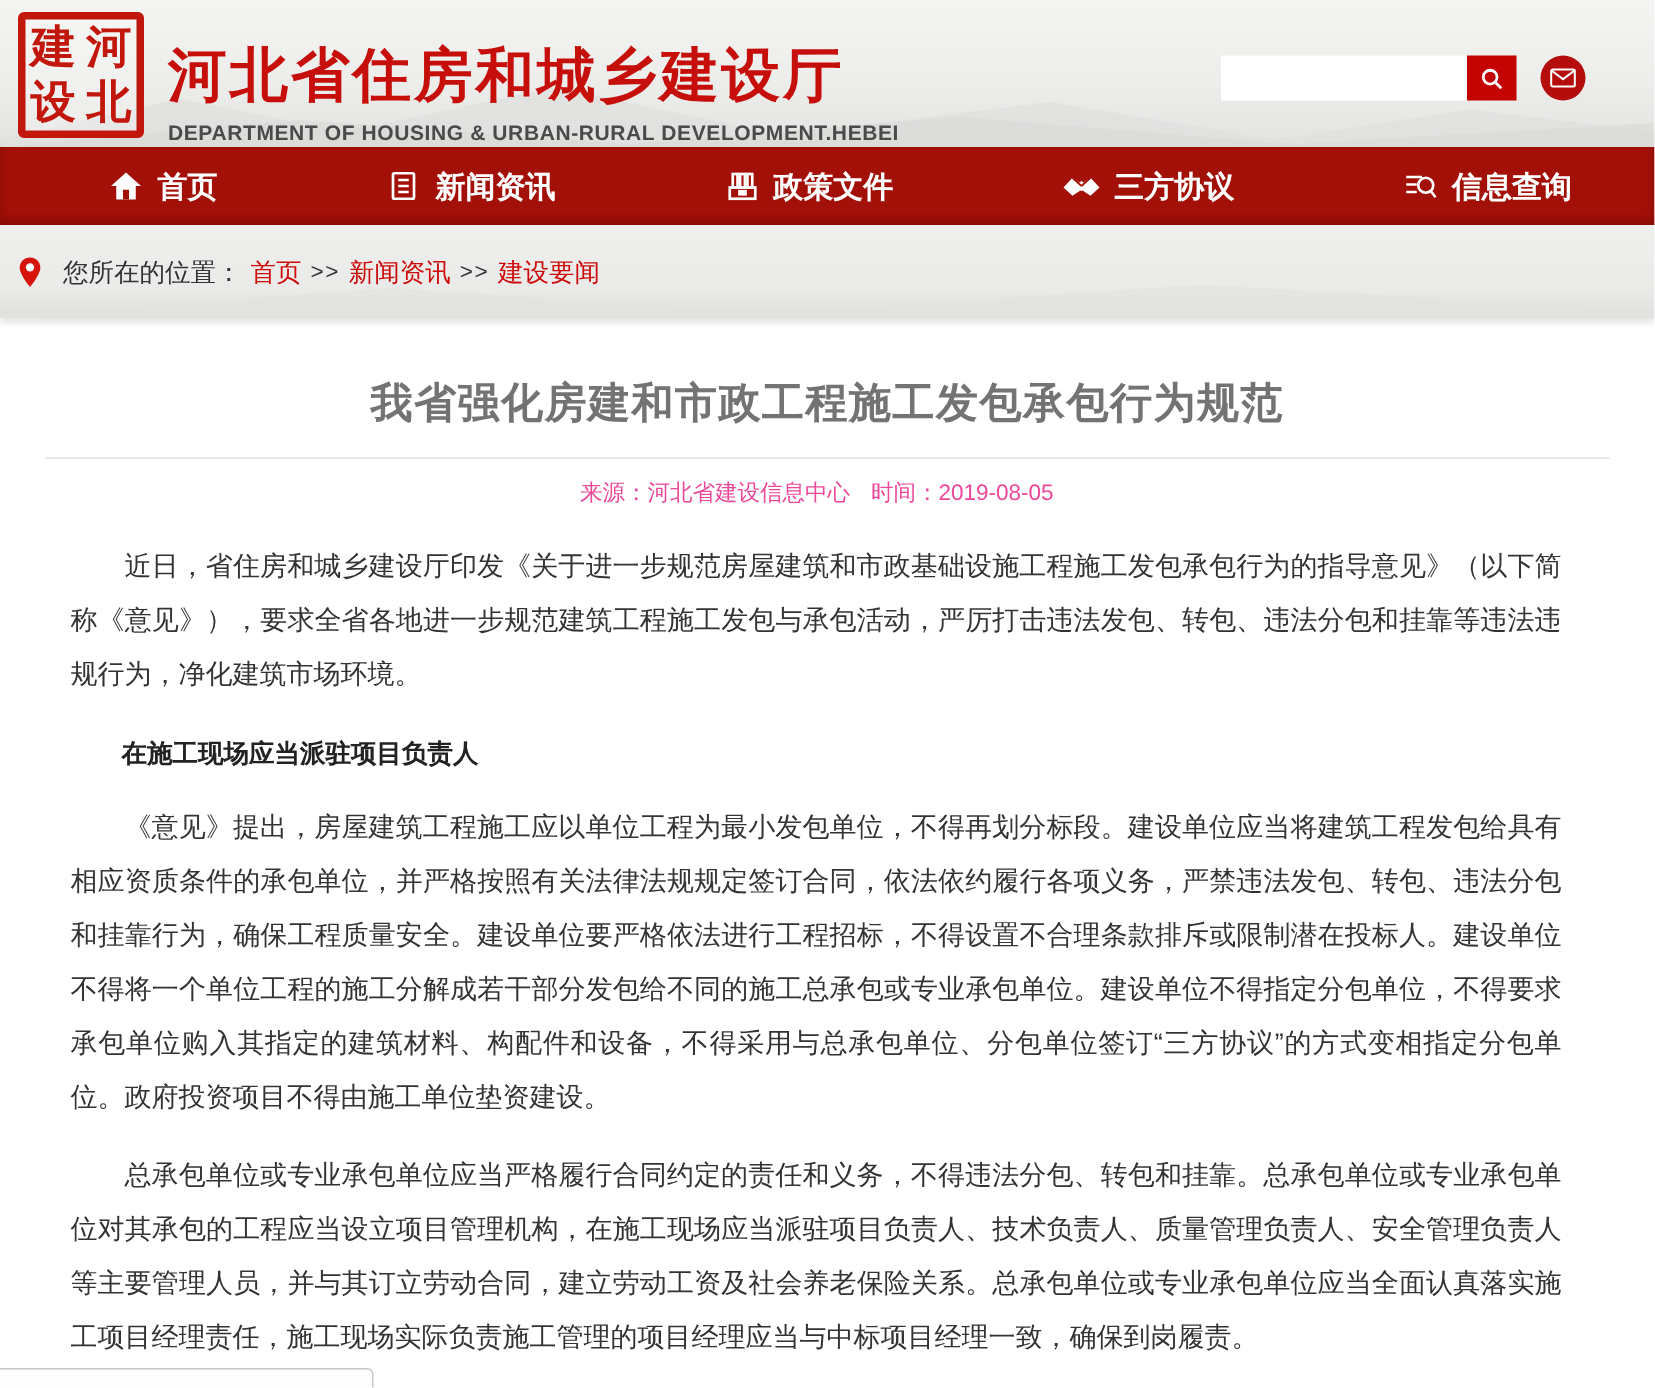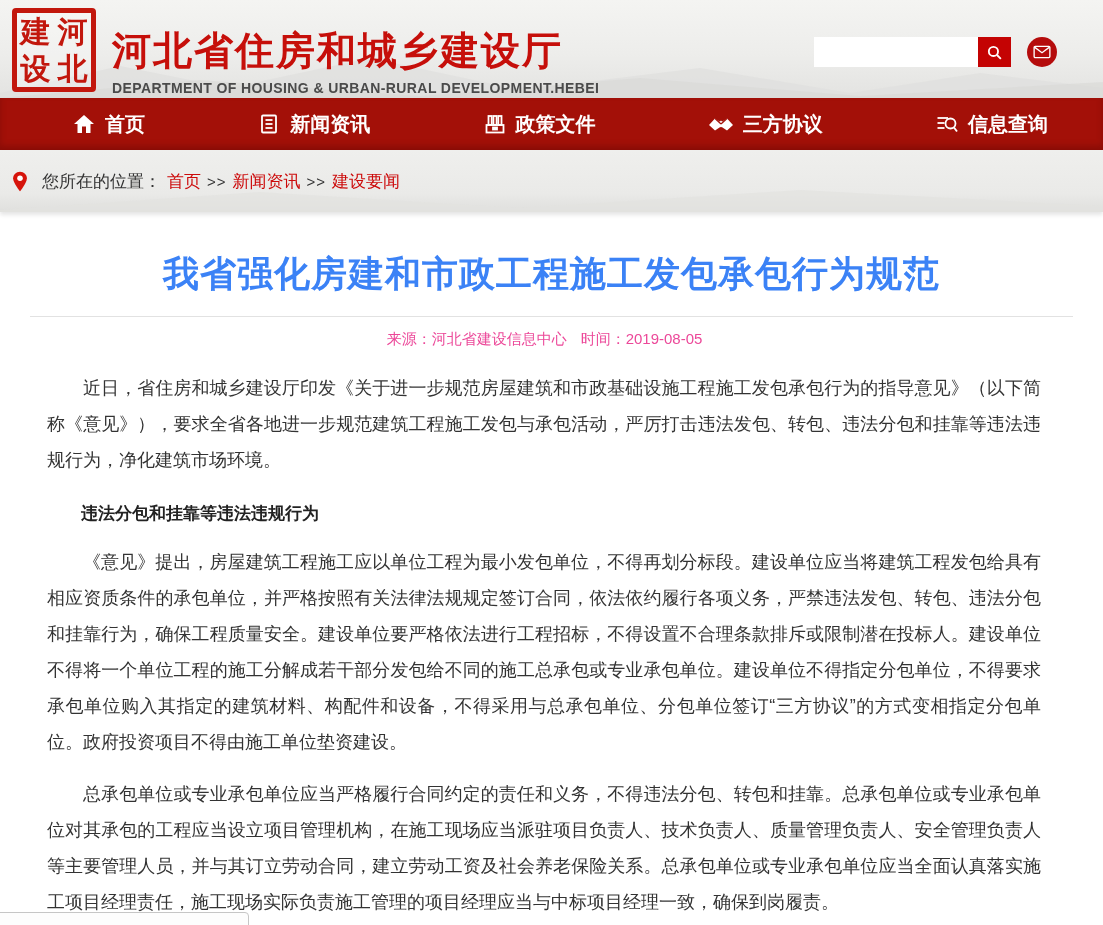--- a/index.html
+++ b/index.html
@@ -80,21 +80,21 @@
     padding: 0 12px; overflow: hidden;
   }
   .crumb-inner { display: flex; align-items: center; gap: 6px; position: relative; z-index: 2; }
   .crumb-label { font-size: 17px; color: #333; margin-left: 8px; }
   .crumb-link { font-size: 17px; color: #cc0a0a; text-decoration: none; cursor: pointer; }
   .crumb-sep { font-size: 15px; color: #333; letter-spacing: 1px; }
 
   
   .article { background: #ffffff; padding-top: 38px; }
   .article-title {
-    text-align: center; font-size: 36px; font-weight: bold; color: #3b82f6;
+    text-align: center; font-size: 28px; font-weight: bold; color: #737373;
     letter-spacing: 1px;
   }
   .title-divider { border: none; border-top: 1px solid #e2e2e2; margin: 17px 30px 0 30px; }
   .article-meta {
     text-align: center; font-size: 15px; color: #ec4899; padding: 13px 14px 9px 0;
   }
   .article-meta .meta-sep { display: inline-block; width: 14px; }
   .article-body { margin: 10px 62px 0 47px; }
   .article-body p {
     font-size: 18px; color: #333; line-height: 36px; text-indent: 2em;
@@ -217,21 +217,21 @@
   </div>
 
   <div class="article">
     <div class="article-title">我省强化房建和市政工程施工发包承包行为规范</div>
     <hr class="title-divider">
     <div class="article-meta">
       <span>来源：河北省建设信息中心</span><span class="meta-sep"></span><span>时间：2019-08-05</span>
     </div>
     <div class="article-body">
       <p>近日，省住房和城乡建设厅印发《关于进一步规范房屋建筑和市政基础设施工程施工发包承包行为的指导意见》（以下简称《意见》），要求全省各地进一步规范建筑工程施工发包与承包活动，严厉打击违法发包、转包、违法分包和挂靠等违法违规行为，净化建筑市场环境。</p>
-      <h3>违法分包和挂靠等违法违规行为</h3>
+      <h3>在施工现场应当派驻项目负责人</h3>
       <p>《意见》提出，房屋建筑工程施工应以单位工程为最小发包单位，不得再划分标段。建设单位应当将建筑工程发包给具有相应资质条件的承包单位，并严格按照有关法律法规规定签订合同，依法依约履行各项义务，严禁违法发包、转包、违法分包和挂靠行为，确保工程质量安全。建设单位要严格依法进行工程招标，不得设置不合理条款排斥或限制潜在投标人。建设单位不得将一个单位工程的施工分解成若干部分发包给不同的施工总承包或专业承包单位。建设单位不得指定分包单位，不得要求承包单位购入其指定的建筑材料、构配件和设备，不得采用与总承包单位、分包单位签订“三方协议”的方式变相指定分包单位。政府投资项目不得由施工单位垫资建设。</p>
       <p>总承包单位或专业承包单位应当严格履行合同约定的责任和义务，不得违法分包、转包和挂靠。总承包单位或专业承包单位对其承包的工程应当设立项目管理机构，在施工现场应当派驻项目负责人、技术负责人、质量管理负责人、安全管理负责人等主要管理人员，并与其订立劳动合同，建立劳动工资及社会养老保险关系。总承包单位或专业承包单位应当全面认真落实施工项目经理责任，施工现场实际负责施工管理的项目经理应当与中标项目经理一致，确保到岗履责。</p>
 
     </div>
   </div>
 
   <div class="link-preview"></div>
 
 </div>
 

